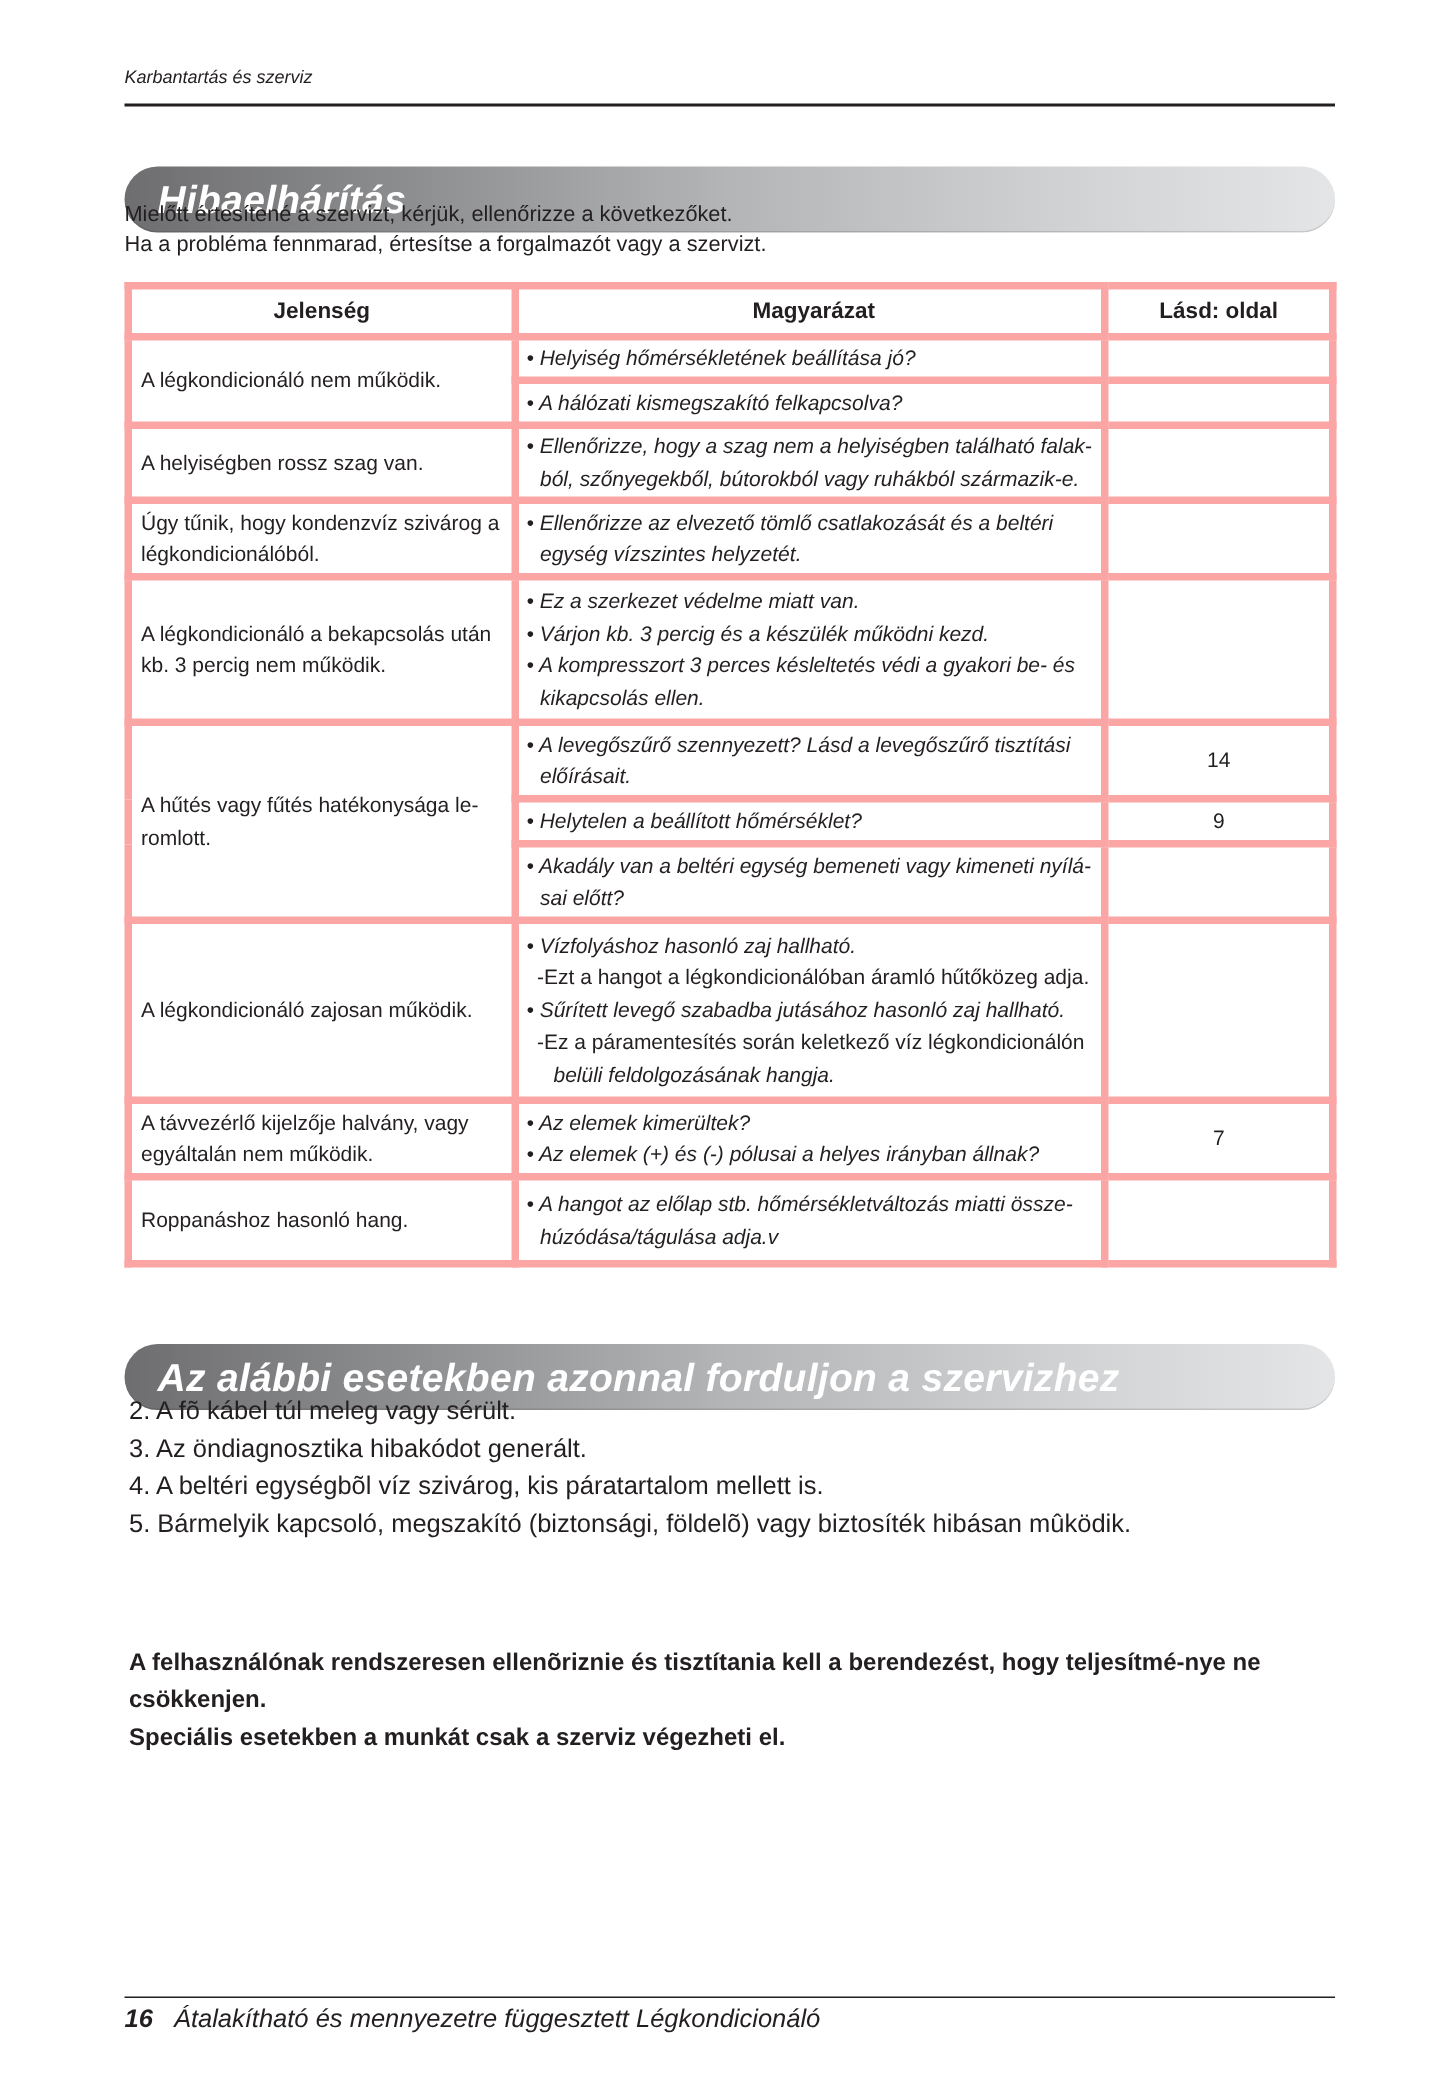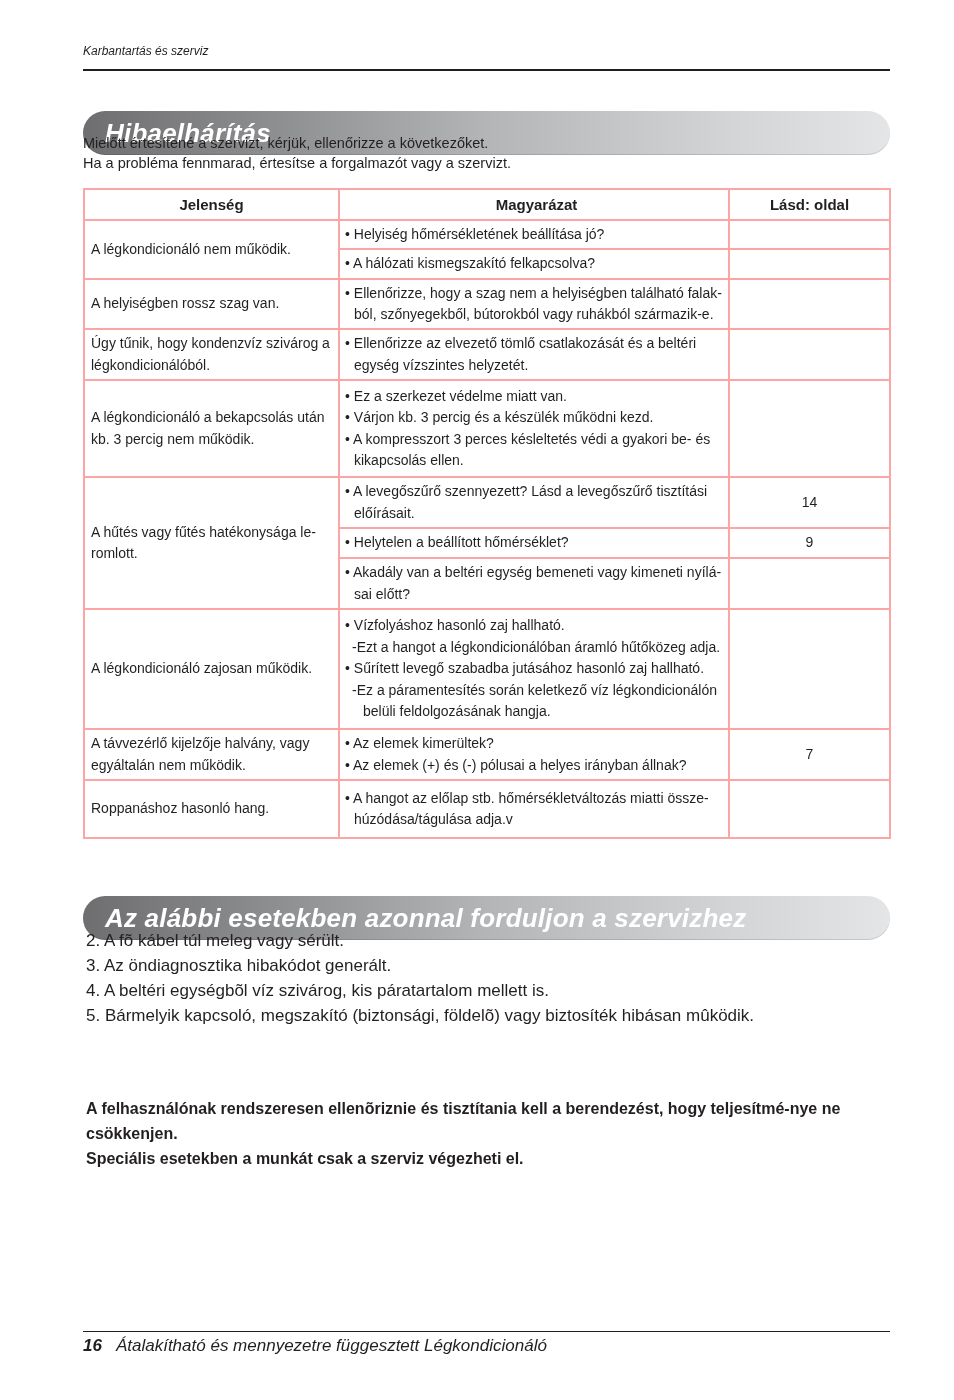--- a/index.html
+++ b/index.html
@@ -8,26 +8,26 @@
   .head-rule { position:absolute; left:83px; top:69px; width:807px; height:2px; background:#231f20; }
   .banner { position:absolute; left:83px; width:807px; height:44px; border-radius:22px;
             background:linear-gradient(90deg,#6e6e70 0%,#8f9092 25%,#b4b5b7 50%,#d3d4d6 80%,#e4e5e7 100%);
             box-shadow: inset 0 -1px 0 rgba(0,0,0,0.12); margin-top: 28px; }
   .banner span { position:absolute; left:22px; top:7px; font-size:26px; font-weight:bold; font-style:italic; color:#ffffff; letter-spacing:0.2px; }
   .banner1 { top:83px; }
   .banner2 { top:868px; }
   .intro { position:absolute; left:83px; top:133px; font-size:14.5px; line-height:20px; }
   .intro div { white-space:nowrap; }
   table.tbl { position:absolute; left:83px; top:188px; width:808px; border-collapse:collapse; font-size:14px; line-height:21.5px; }
-  table.tbl td, table.tbl th { border:2px solid #fca5a5; padding:0 6px; vertical-align:middle; }
+  table.tbl td, table.tbl th { border:5px solid #fca5a5; padding:0 6px; vertical-align:middle; }
   table.tbl th { height:29px; font-weight:bold; font-size:15px; text-align:center; }
   .c1 { width:241px; }
   .c2 { width:383px; padding-left:5px !important; padding-right:0 !important; }
   .c3 { text-align:center; }
-  .bl { display:block; padding-left:9px; text-indent:-9px; white-space:nowrap; }
+  .bl { display:block; padding-left:9px; text-indent:-9px; white-space:nowrap;font-style:italic; }
   .sub { display:block; padding-left:14px; text-indent:-7px; white-space:nowrap; }
   .list { position:absolute; left:86px; top:928px; font-size:17px; line-height:25px; }
   .list .li { padding-left:19px; text-indent:-19px; width:800px; }
   .note { position:absolute; left:86px; top:1096px; font-size:16px; font-weight:bold; line-height:25px; width:805px; }
   .foot-rule { position:absolute; left:83px; top:1331px; width:807px; height:1px; background:#231f20; }
   .footer { position:absolute; left:83px; top:1336px; font-size:17px; font-style:italic; white-space:nowrap; }
   .footer .pg { font-weight:bold; margin-right:14px; }
 </style>
 </head>
 <body>

